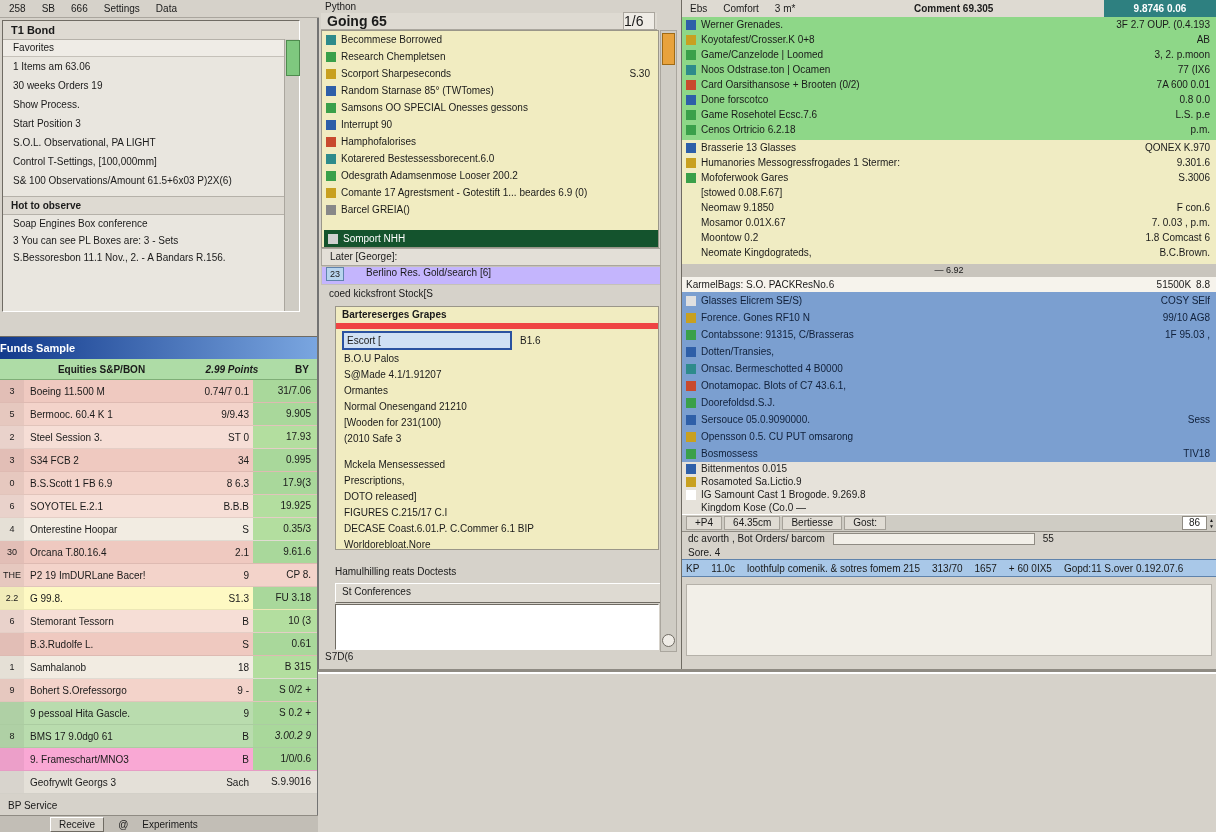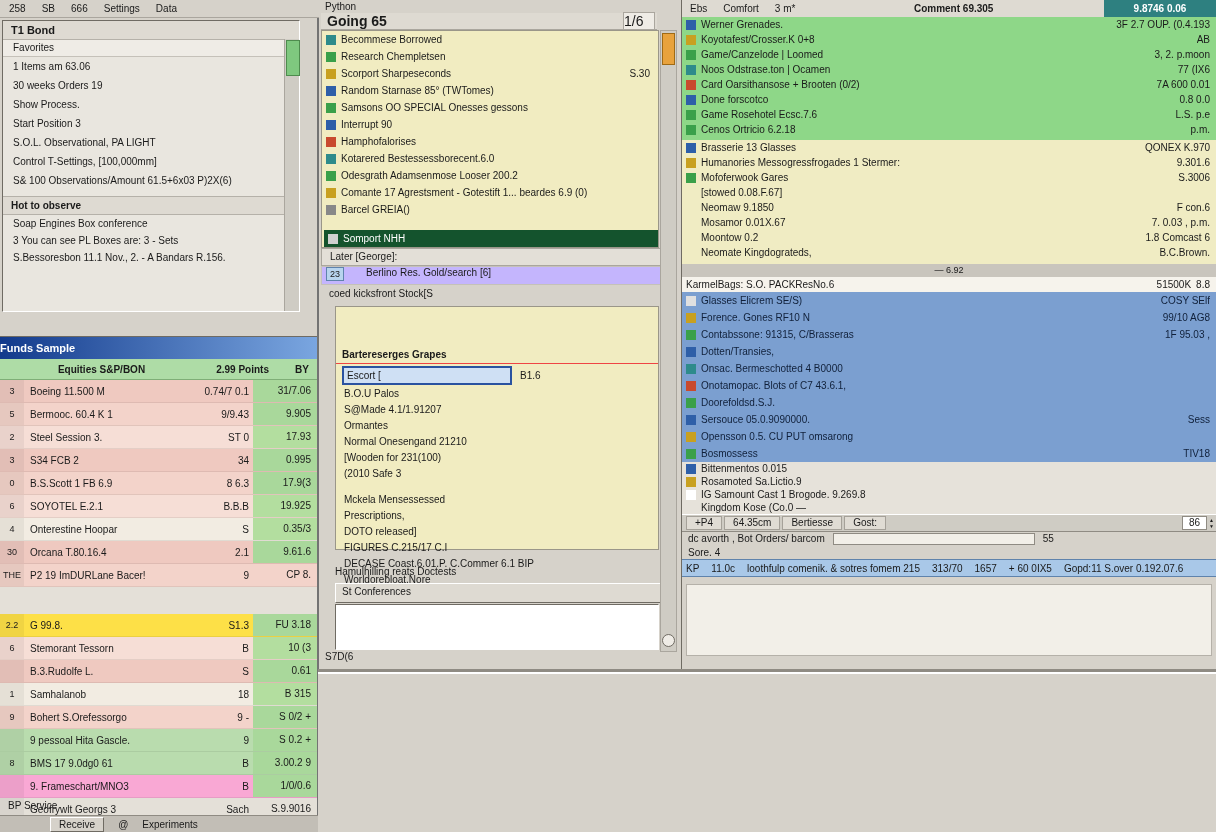--- a/index.html
+++ b/index.html
@@ -29,21 +29,21 @@
   .lp2-header{height:17px;line-height:17px;padding-left:8px;margin-top:6px;font-weight:bold;background:#dedad2;border-top:1px solid #b5b1a9;border-bottom:1px solid #b5b1a9;}
   .lp2 .lp-line{height:17px;line-height:17px;}
   .lp1-scroll{position:absolute;right:0;top:18px;width:14px;height:272px;background:#cfccc4;border-left:1px solid #aaa69e;}
   .lp1-thumb{width:12px;height:34px;margin:1px;background:#7fc87f;border:1px solid #4e8c4e;}
 
   
   .ltable{position:absolute;left:0;top:336px;width:317px;height:456px;background:#e4e0d8;border-top:1px solid #6f6b63;}
   .lt-titlebar{height:22px;line-height:22px;background:linear-gradient(90deg,#123a8c,#7aa6e0);color:#ffffff;font-size:11px;font-weight:bold;}
   .lt-head{height:20px;display:flex;align-items:center;background:#aedca6;border-bottom:1px solid #7fae77;font-size:10px;font-weight:bold;}
   .lt-head .h-name{flex:1;padding-left:8px;text-align:center;}
-  .lt-head .h-pts{width:74px;text-align:right;}
+  .lt-head .h-pts{width:74px;text-align:center;font-style:italic;}
   .lt-head .h-by{width:40px;text-align:right;padding-right:8px;}
   .lt-row{height:22px;display:flex;align-items:center;font-size:10px;border-bottom:1px solid rgba(0,0,0,0.07);}
   .lt-num{width:24px;text-align:center;background:rgba(0,0,0,0.05);height:100%;line-height:22px;font-size:9px;}
   .lt-name{flex:1;padding-left:6px;white-space:nowrap;overflow:hidden;}
   .lt-v1{width:54px;text-align:right;padding-right:4px;}
   .lt-v2{width:58px;text-align:right;padding-right:6px;height:100%;line-height:22px;}
   .lp-status{position:absolute;left:0;top:798px;width:100%;height:16px;font-size:10px;line-height:16px;padding-left:8px;}
   .lp-footer{position:absolute;left:0;top:815px;width:317px;height:17px;background:#c2beb6;border-top:1px solid #8f8b83;display:flex;align-items:center;gap:14px;padding-left:50px;font-size:10px;}
   .lp-footer .foot-btn{background:#d6d2ca;padding:0 8px;height:13px;line-height:13px;}
 
@@ -57,21 +57,21 @@
   .m-row{height:17px;display:flex;align-items:center;font-size:10px;gap:5px;padding-left:4px;}
   .ico{width:10px;height:10px;flex:0 0 10px;}
   .m-label{flex:1;white-space:nowrap;overflow:hidden;}
   .m-val{padding-right:8px;}
   .m-selected{position:absolute;left:2px;bottom:0;width:334px;height:17px;background:#14532d;color:#ffffff;display:flex;align-items:center;gap:5px;padding-left:4px;font-size:10px;font-weight:normal;}
   .m-later{position:absolute;left:2px;top:248px;width:336px;height:16px;line-height:16px;font-size:10px;padding-left:8px;background:#e3dfd7;border:1px solid #aaa69e;}
   .m-row2a{position:absolute;left:2px;top:266px;width:336px;height:17px;display:flex;align-items:flex-start;gap:22px;font-size:10px;padding-left:4px;background:#c4b5fd;border:1px solid #c5c1b9;}
   .badge{width:16px;height:12px;line-height:12px;text-align:center;background:#b8d4ee;border:1px solid #5f83ac;font-size:9px;}
   .m-row2b{position:absolute;left:2px;top:286px;width:336px;height:15px;line-height:15px;font-size:10px;padding-left:8px;}
   .m-detail{position:absolute;left:16px;top:306px;width:322px;height:242px;background:#f1ecc1;border:1px solid #9a9689;font-size:10px;}
-  .m-dheader{height:16px;line-height:16px;padding-left:6px;font-weight:bold;border-bottom:1px solid #ef4444;margin-top:40px;}
+  .m-dheader{height:16px;line-height:16px;padding-left:6px;font-weight:bold;border-bottom:6px solid #ef4444;}
   .m-inputrow{height:22px;display:flex;align-items:center;gap:8px;padding-left:6px;}
   .m-input{width:160px;height:15px;background:#cfe0f4;border:2px solid #2a52a0;font-size:10px;font-family:"Liberation Sans",sans-serif;padding:0 3px;color:#1a1a1a;}
   .m-dline{height:16px;line-height:16px;padding-left:8px;white-space:nowrap;overflow:hidden;}
   .m-gap{height:10px;}
   .m-flabel{position:absolute;left:16px;top:566px;font-size:10px;}
   .m-fbar{position:absolute;left:16px;top:583px;width:322px;height:18px;line-height:16px;padding-left:6px;font-size:10px;background:#dedad2;}
   .m-white{position:absolute;left:16px;top:604px;width:322px;height:44px;background:#ffffff;}
   .m-stop{position:absolute;left:6px;top:651px;font-size:10px;}
   .m-scroll{position:absolute;right:4px;top:30px;width:15px;height:620px;background:#cfccc4;border:1px solid #aaa69e;}
   .m-thumb{width:11px;height:30px;margin:2px 1px;background:#e8a23c;border:1px solid #a06a14;}
@@ -228,21 +228,21 @@
             <span class="lt-v2 nowrap" style="background: rgb(169, 216, 155);">9.61.6</span>
           </div>
 
           <div class="lt-row" style="background: rgb(243, 211, 202);">
             <span class="lt-num nowrap">THE</span>
             <span class="lt-name nowrap">P2 19 ImDURLane Bacer!</span>
             <span class="lt-v1 nowrap">9</span>
             <span class="lt-v2 nowrap" style="background: rgb(243, 211, 202);">CP 8.</span>
           </div>
 
-          <div class="lt-row" style="background: #fde047; margin-top: 27px;">
+          <div class="lt-row" style="background: #fef9c3;">
             <span class="lt-num nowrap">2.2</span>
             <span class="lt-name nowrap">G 99.8.</span>
             <span class="lt-v1 nowrap">S1.3</span>
             <span class="lt-v2 nowrap" style="background: rgb(169, 216, 155);">FU 3.18</span>
           </div>
 
           <div class="lt-row" style="background: rgb(246, 222, 214);">
             <span class="lt-num nowrap">6</span>
             <span class="lt-name nowrap">Stemorant Tessorn</span>
             <span class="lt-v1 nowrap">B</span>
@@ -274,21 +274,21 @@
             <span class="lt-num nowrap"></span>
             <span class="lt-name nowrap">9 pessoal Hita Gascle.</span>
             <span class="lt-v1 nowrap">9</span>
             <span class="lt-v2 nowrap" style="background: rgb(169, 216, 155);">S 0.2 +</span>
           </div>
 
           <div class="lt-row" style="background: rgb(185, 220, 174);">
             <span class="lt-num nowrap">8</span>
             <span class="lt-name nowrap">BMS 17 9.0dg0 61</span>
             <span class="lt-v1 nowrap">B</span>
-            <span class="lt-v2 nowrap" style="background: rgb(169, 216, 155);">3.00.2 9</span>
+            <span class="lt-v2 nowrap" style="background: rgb(169, 216, 155); font-style: italic;">3.00.2 9</span>
           </div>
 
           <div class="lt-row" style="background: #f9a8d4;">
             <span class="lt-num nowrap"></span>
             <span class="lt-name nowrap">9. Frameschart/MNO3</span>
             <span class="lt-v1 nowrap">B</span>
             <span class="lt-v2 nowrap" style="background: rgb(169, 216, 155);">1/0/0.6</span>
           </div>
 
           <div class="lt-row" style="background: rgb(228, 224, 216);">

